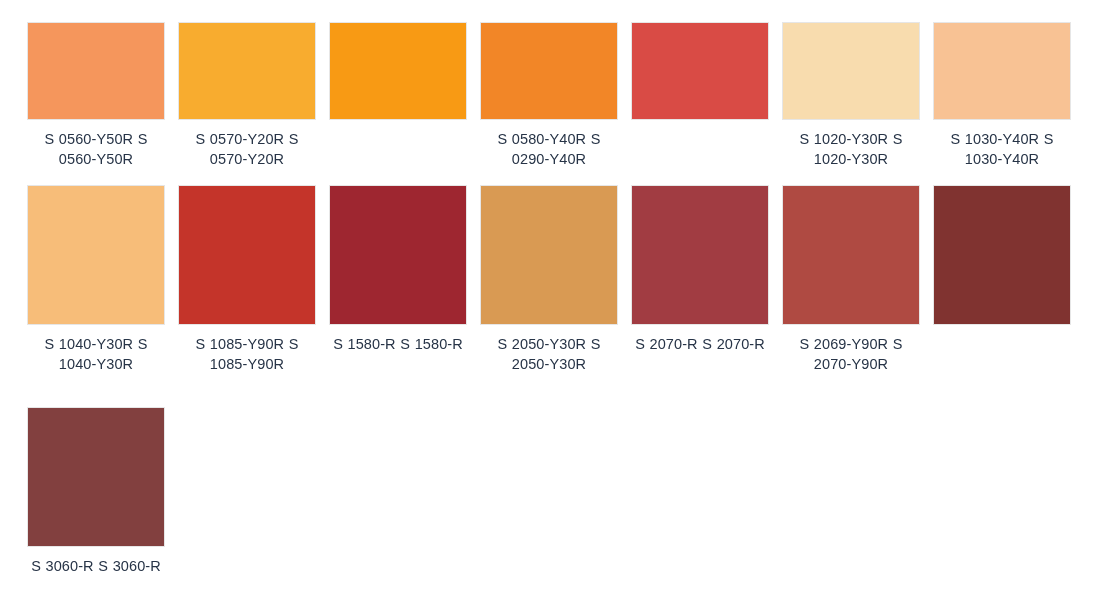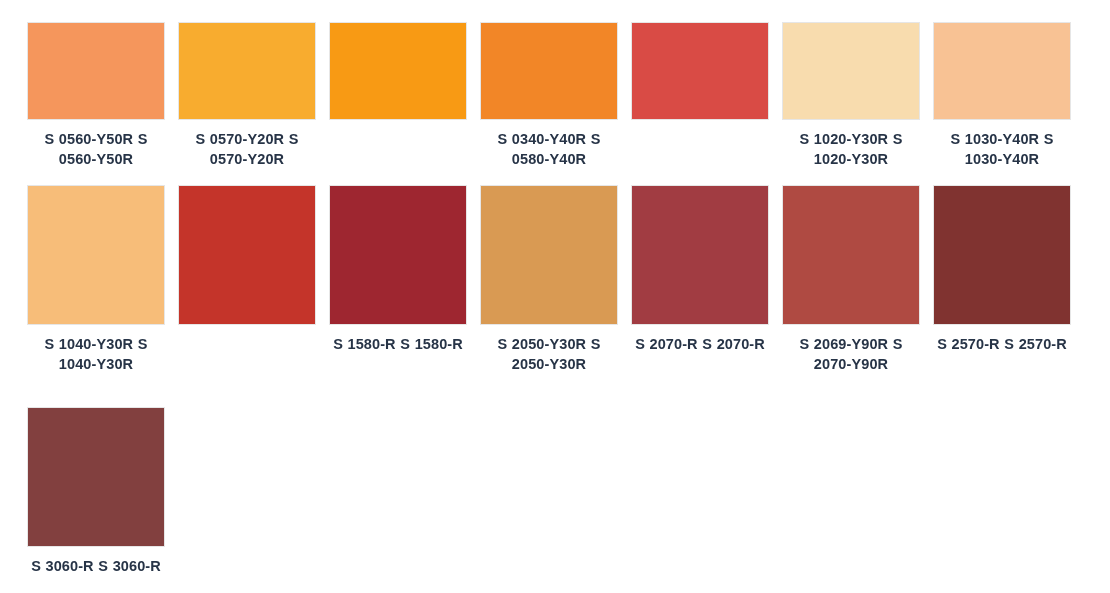--- a/index.html
+++ b/index.html
@@ -13,21 +13,20 @@
     font-family: "Liberation Sans", sans-serif;
     overflow: hidden;
   }
 
   #swatch-grid {
     position: relative;
     width: 1110px;
     height: 593px;
     box-sizing: border-box;
     padding: 22px 0 0 27px;
-    font-weight: bold;
   }
 
   .swatch-row {
     display: flex;
     flex-direction: row;
     align-items: flex-start;
   }
 
   .swatch-cell {
     width: 138px;
@@ -73,21 +72,21 @@
     </div>
     <div class="swatch-cell">
       <div class="swatch-chip" style="background-color:#f8ac2f;"></div>
       <div class="swatch-label">S 0570-Y20R S 0570-Y20R</div>
     </div>
     <div class="swatch-cell">
       <div class="swatch-chip" style="background-color:#f89a14;"></div>
     </div>
     <div class="swatch-cell">
       <div class="swatch-chip" style="background-color:#f28627;"></div>
-      <div class="swatch-label">S 0340-Y40R S 0580-Y40R</div>
+      <div class="swatch-label">S 0580-Y40R S 0290-Y40R</div>
     </div>
     <div class="swatch-cell">
       <div class="swatch-chip" style="background-color:#d94b45;"></div>
     </div>
     <div class="swatch-cell">
       <div class="swatch-chip" style="background-color:#f8dcae;"></div>
       <div class="swatch-label">S 1020-Y30R S 1020-Y30R</div>
     </div>
     <div class="swatch-cell">
       <div class="swatch-chip" style="background-color:#f8c294;"></div>
@@ -97,40 +96,40 @@
 
   <div class="row-gap-1"></div>
 
   <div class="swatch-row row-2">
     <div class="swatch-cell">
       <div class="swatch-chip" style="background-color:#f7bd79;"></div>
       <div class="swatch-label">S 1040-Y30R S 1040-Y30R</div>
     </div>
     <div class="swatch-cell">
       <div class="swatch-chip" style="background-color:#c4342a;"></div>
+      <div class="swatch-label">S 1085-Y90R S 1085-Y90R</div>
     </div>
     <div class="swatch-cell">
       <div class="swatch-chip" style="background-color:#9e2630;"></div>
       <div class="swatch-label">S 1580-R S 1580-R</div>
     </div>
     <div class="swatch-cell">
       <div class="swatch-chip" style="background-color:#d99a53;"></div>
       <div class="swatch-label">S 2050-Y30R S 2050-Y30R</div>
     </div>
     <div class="swatch-cell">
       <div class="swatch-chip" style="background-color:#a13c42;"></div>
       <div class="swatch-label">S 2070-R S 2070-R</div>
     </div>
     <div class="swatch-cell">
       <div class="swatch-chip" style="background-color:#af4a42;"></div>
       <div class="swatch-label">S 2069-Y90R S 2070-Y90R</div>
     </div>
     <div class="swatch-cell">
       <div class="swatch-chip" style="background-color:#803330;"></div>
-      <div class="swatch-label">S 2570-R S 2570-R</div>
     </div>
   </div>
 
   <div class="row-gap-2"></div>
 
   <div class="swatch-row row-3">
     <div class="swatch-cell">
       <div class="swatch-chip" style="background-color:#82403f;"></div>
       <div class="swatch-label">S 3060-R S 3060-R</div>
     </div>

